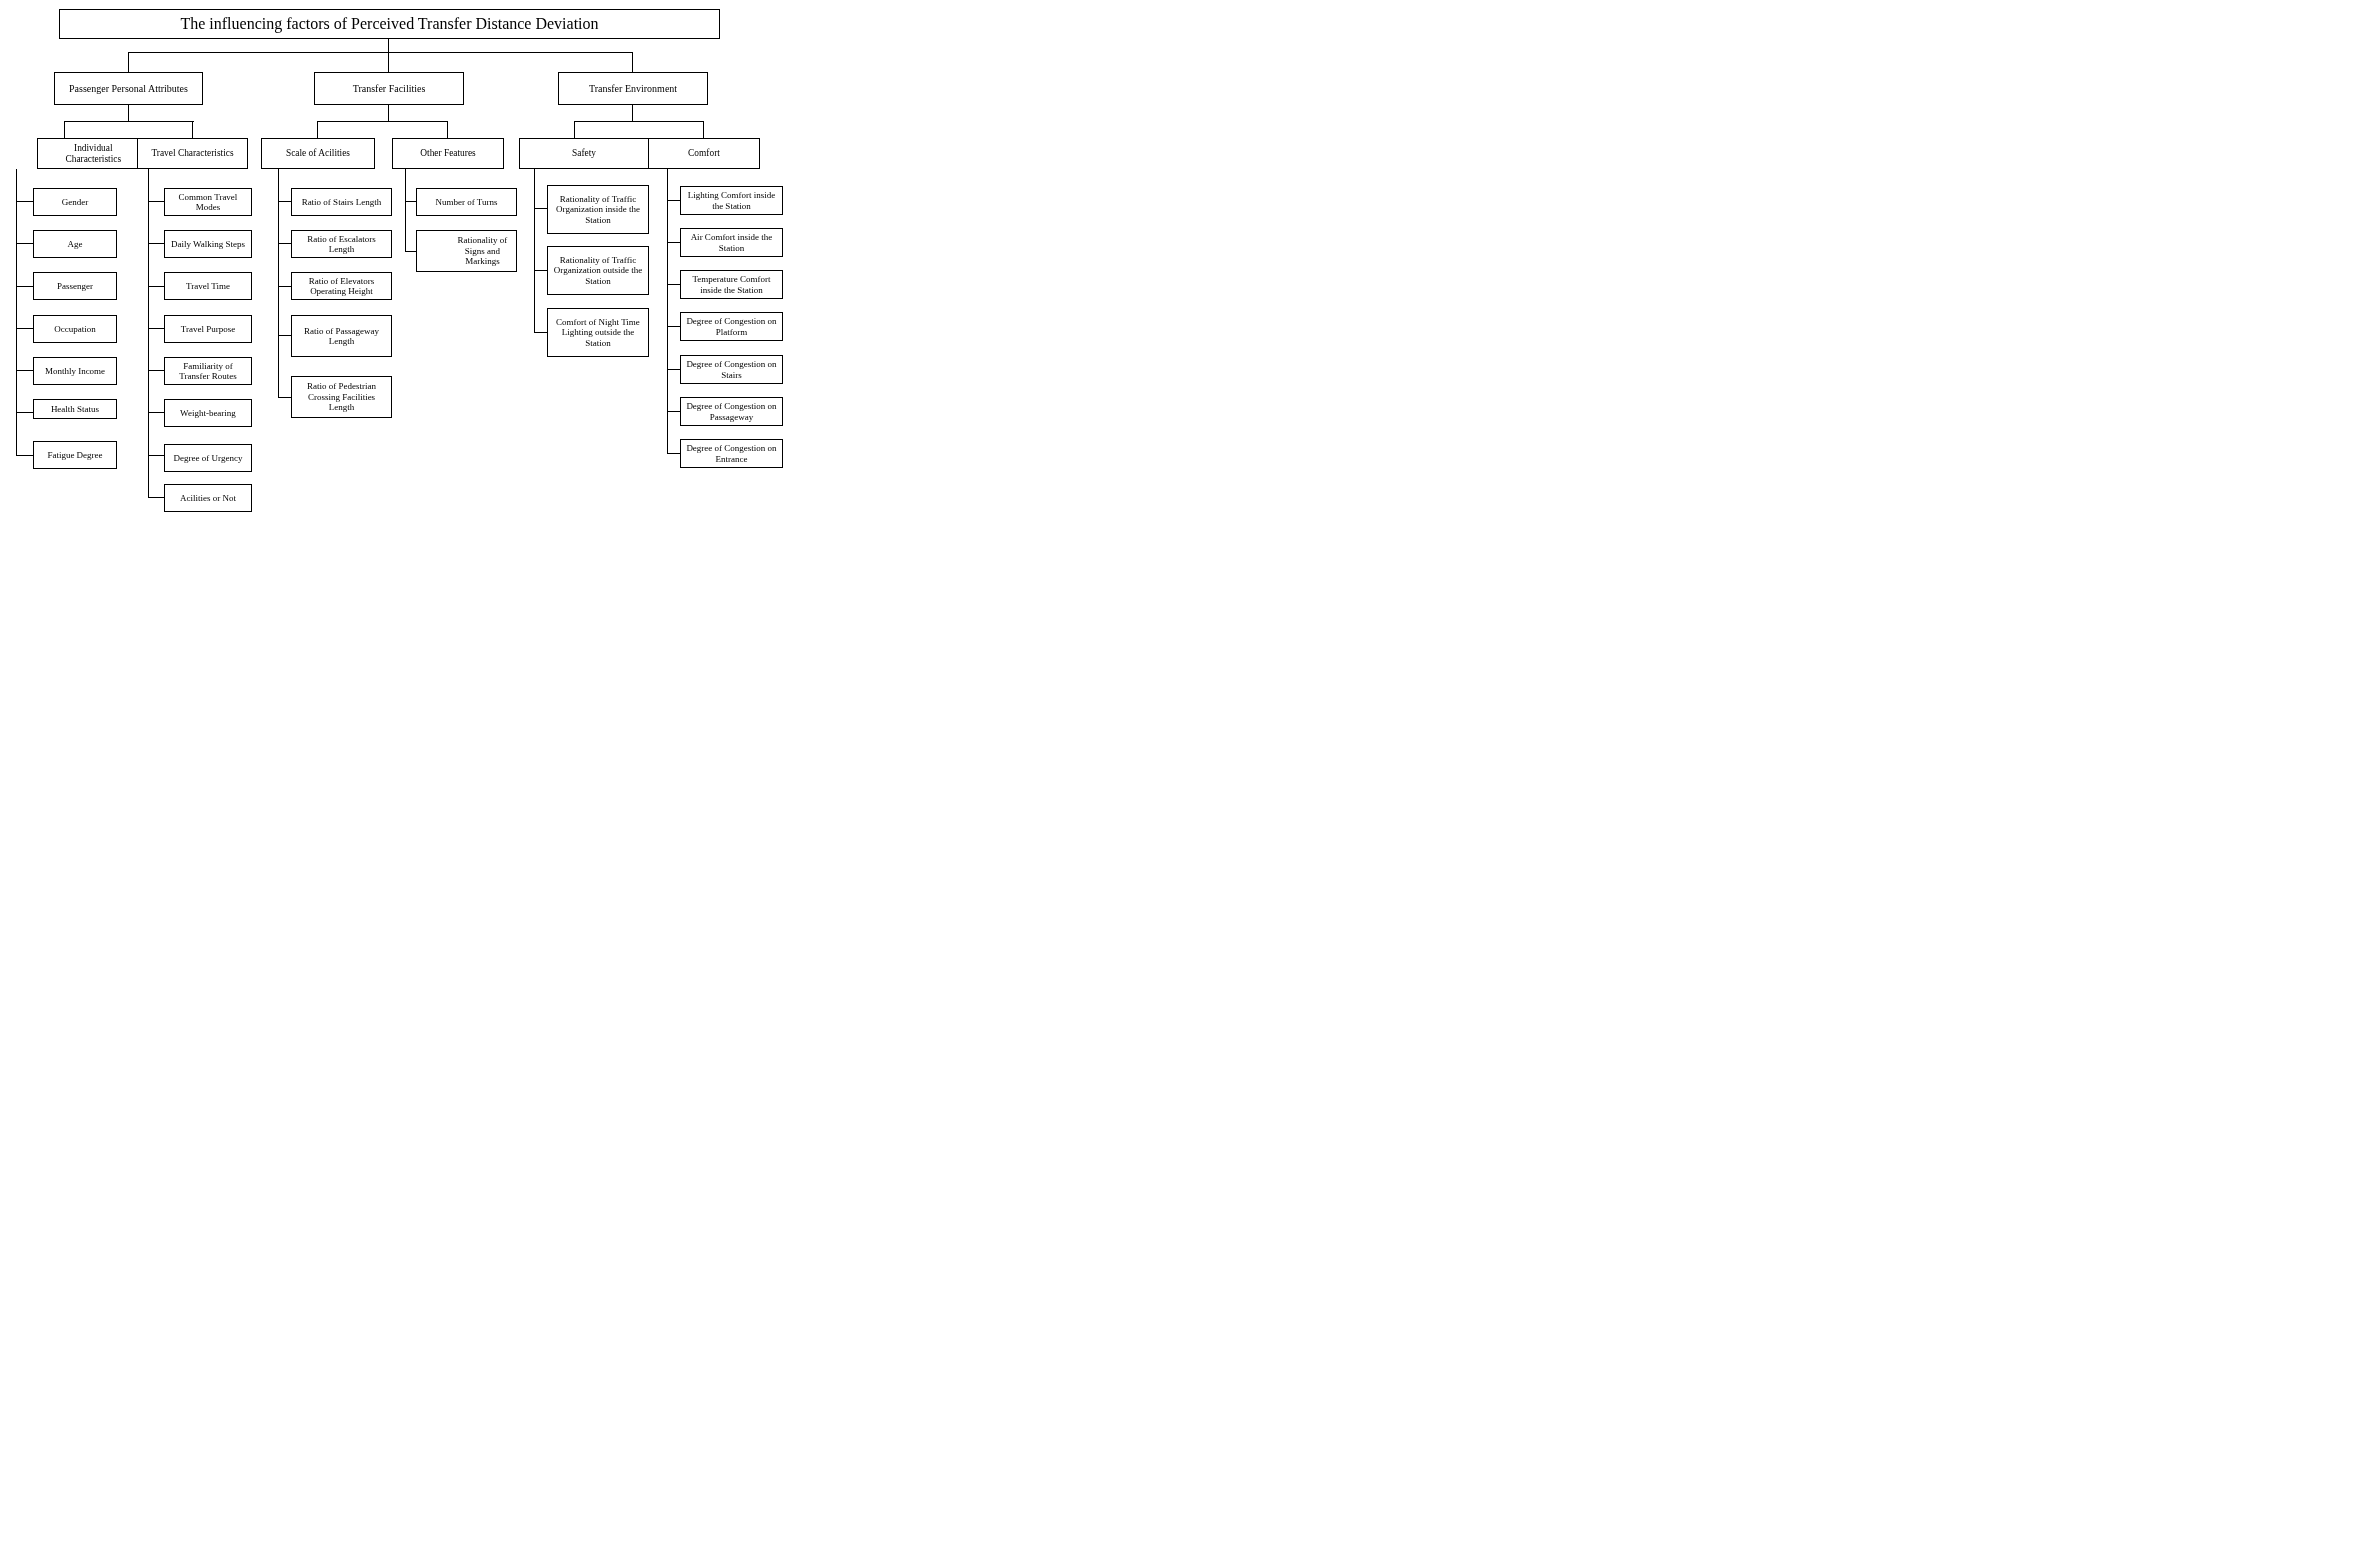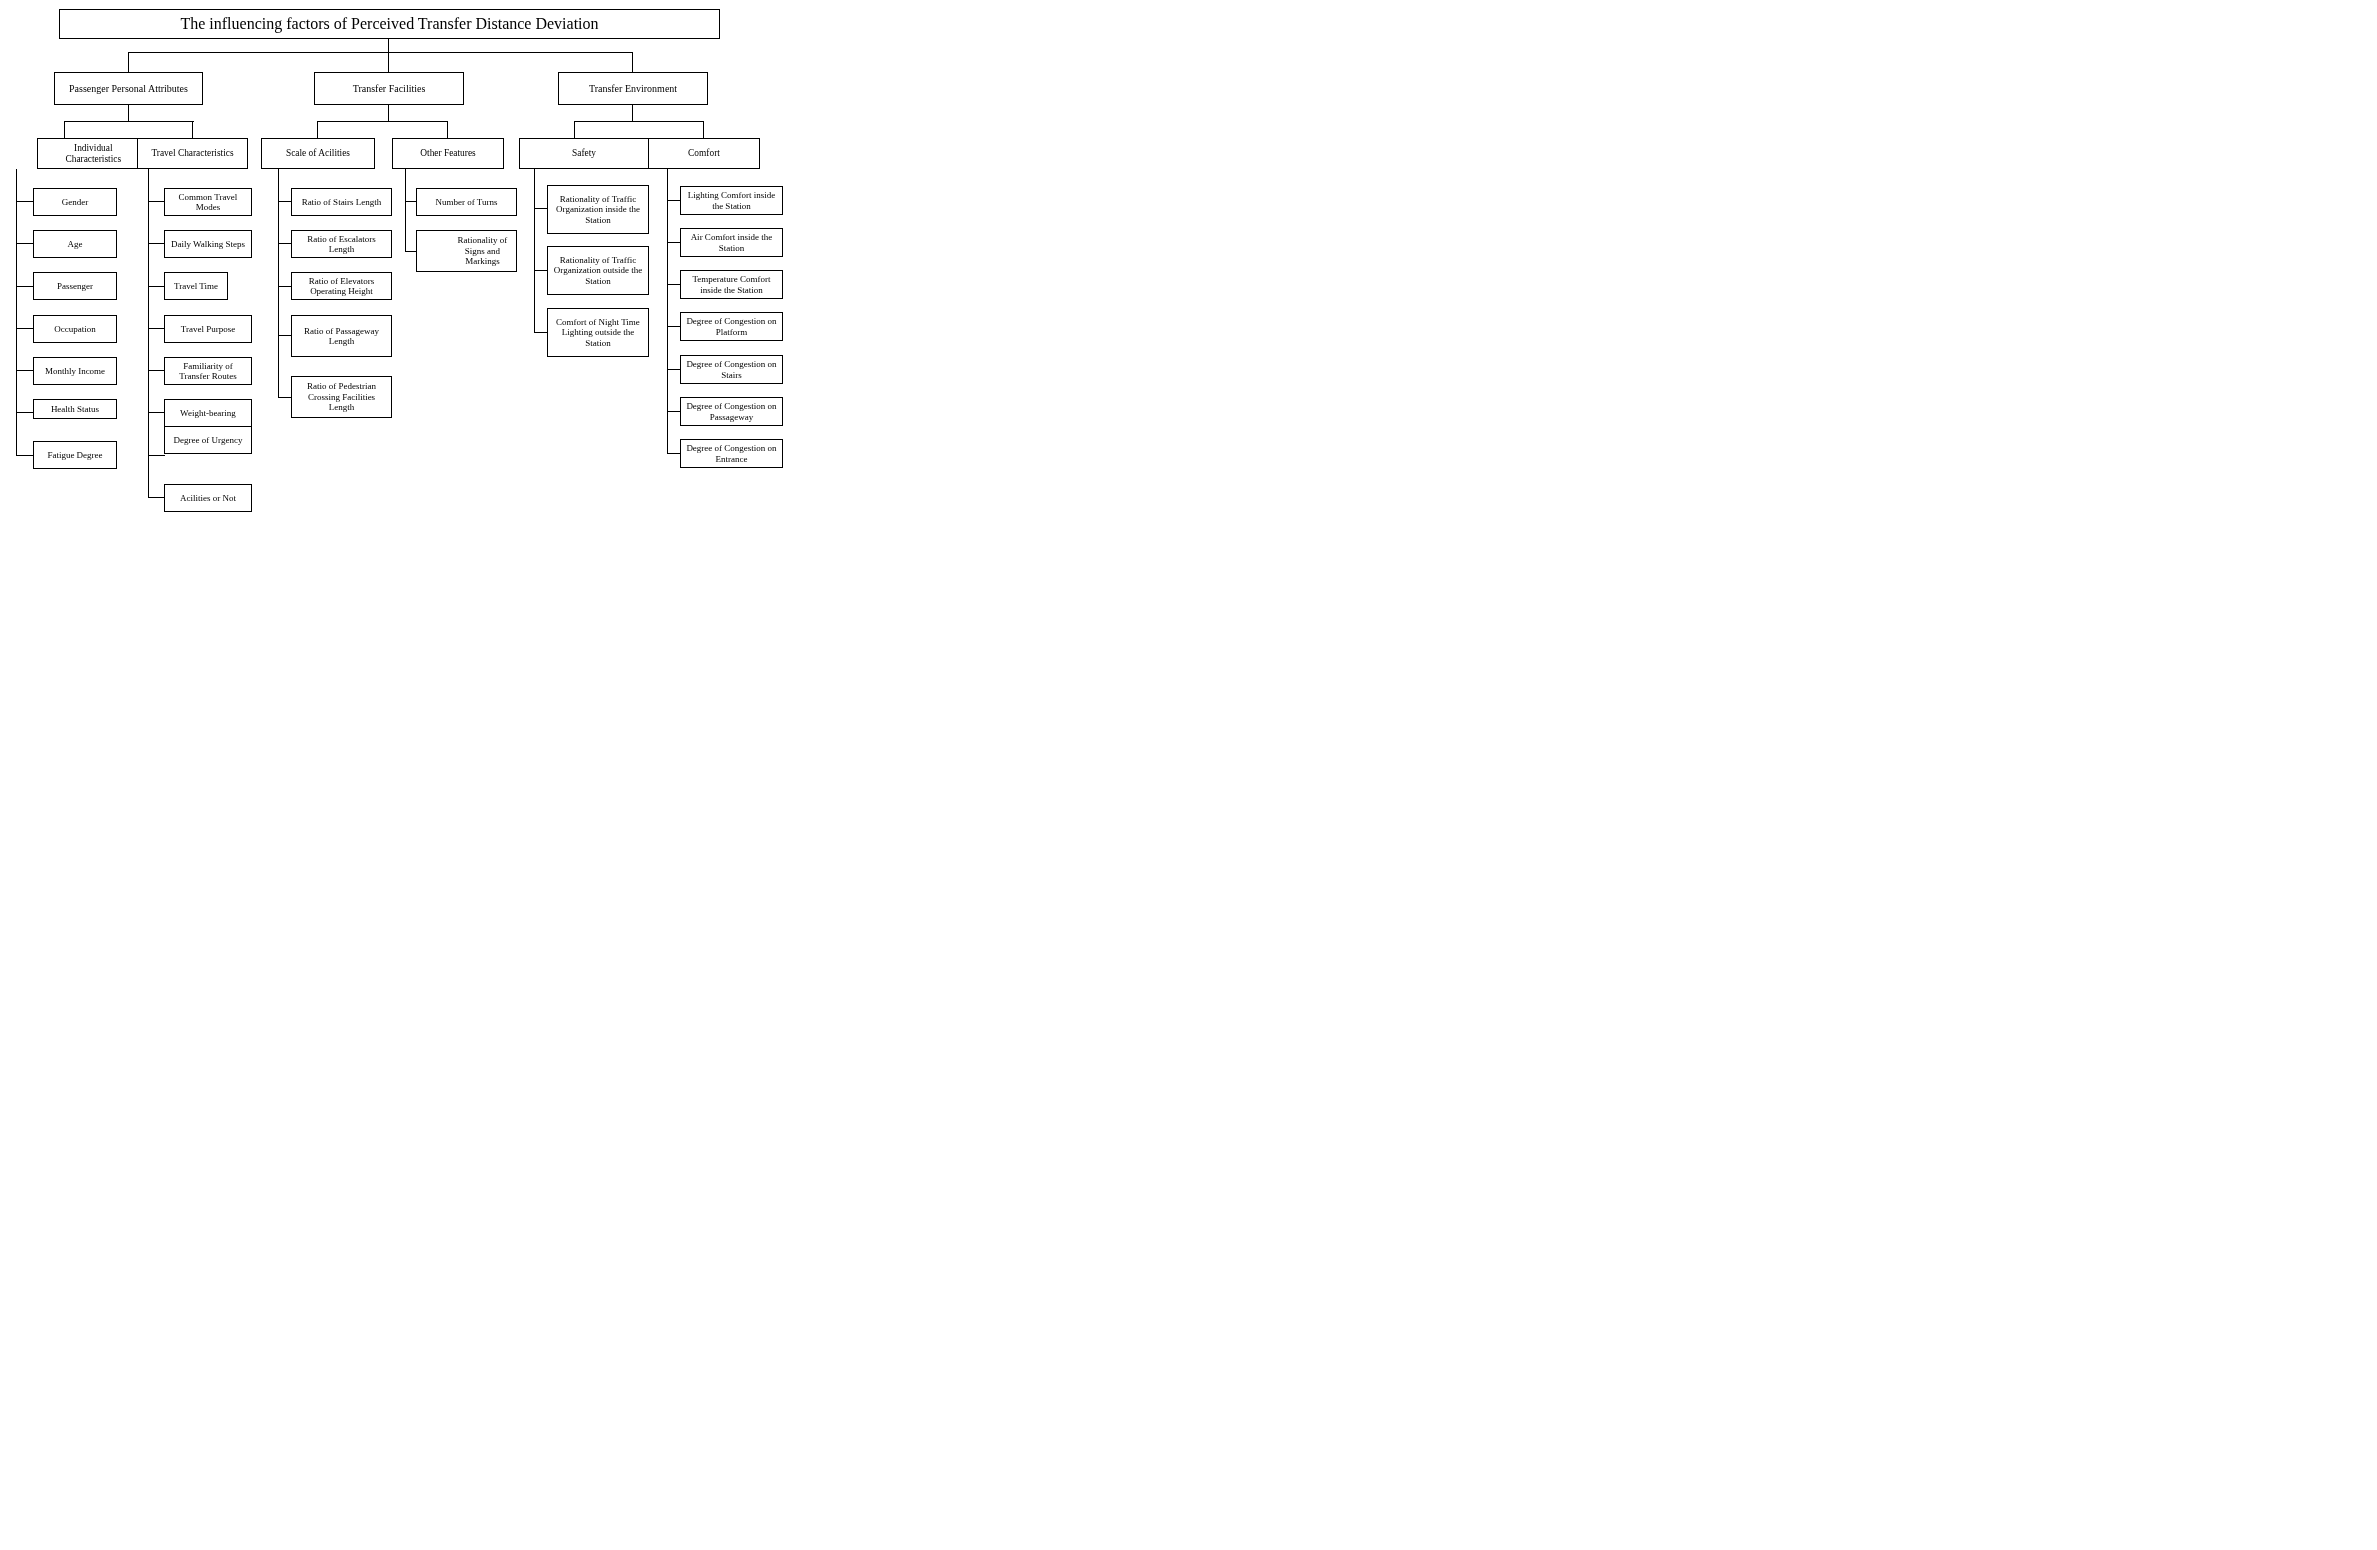--- a/index.html
+++ b/index.html
@@ -58,29 +58,29 @@
       <div class="line" style="left: 16px; top: 455px; width: 18px; height: 1.1px;"></div>
       <div class="box leaf-box" style="left: 33px; top: 441px; width: 84px; height: 28px;">Fatigue Degree</div>
       <div class="line" style="left: 192px; top: 122px; width: 1.1px; height: 16.7px;"></div>
       <div class="box group-box" style="left: 137px; top: 138px; width: 111px; height: 31px;">Travel Characteristics</div>
       <div class="line" style="left: 148px; top: 169px; width: 1.1px; height: 329px;"></div>
       <div class="line" style="left: 148px; top: 201px; width: 16.7px; height: 1.1px;"></div>
       <div class="box leaf-box" style="left: 164px; top: 188px; width: 88px; height: 28px;">Common Travel Modes</div>
       <div class="line" style="left: 148px; top: 243px; width: 16.7px; height: 1.1px;"></div>
       <div class="box leaf-box" style="left: 164px; top: 230px; width: 88px; height: 28px;">Daily Walking Steps</div>
       <div class="line" style="left: 148px; top: 286px; width: 16.7px; height: 1.1px;"></div>
-      <div class="box leaf-box" style="left: 164px; top: 272px; width: 64px; height: 28px;">Travel Time</div>
+      <div class="box leaf-box" style="left: 164px; top: 272px; width: 88px; height: 28px;">Travel Time</div>
       <div class="line" style="left: 148px; top: 328px; width: 16.7px; height: 1.1px;"></div>
       <div class="box leaf-box" style="left: 164px; top: 315px; width: 88px; height: 28px;">Travel Purpose</div>
       <div class="line" style="left: 148px; top: 370px; width: 16.7px; height: 1.1px;"></div>
       <div class="box leaf-box" style="left: 164px; top: 357px; width: 88px; height: 28px;">Familiarity of Transfer Routes</div>
       <div class="line" style="left: 148px; top: 412px; width: 16.7px; height: 1.1px;"></div>
       <div class="box leaf-box" style="left: 164px; top: 399px; width: 88px; height: 28px;">Weight-bearing</div>
       <div class="line" style="left: 148px; top: 455px; width: 16.7px; height: 1.1px;"></div>
-      <div class="box leaf-box" style="left: 164px; top: 426px; width: 88px; height: 28px;">Degree of Urgency</div>
+      <div class="box leaf-box" style="left: 164px; top: 444px; width: 88px; height: 28px;">Degree of Urgency</div>
       <div class="line" style="left: 148px; top: 497px; width: 16.7px; height: 1.1px;"></div>
       <div class="box leaf-box" style="left: 164px; top: 484px; width: 88px; height: 28px;">Acilities or Not</div>
       <div class="line" style="left: 388px; top: 53px; width: 1.1px; height: 19px;"></div>
       <div class="box branch-box" style="left: 314px; top: 72px; width: 150px; height: 33px;">Transfer Facilities</div>
       <div class="line" style="left: 388px; top: 105px; width: 1.1px; height: 16.7px;"></div>
       <div class="line" style="left: 317px; top: 121px; width: 131px; height: 1.1px;"></div>
       <div class="line" style="left: 317px; top: 122px; width: 1.1px; height: 16.7px;"></div>
       <div class="box group-box" style="left: 261px; top: 138px; width: 114px; height: 31px;">Scale of Acilities</div>
       <div class="line" style="left: 278px; top: 169px; width: 1.1px; height: 228px;"></div>
       <div class="line" style="left: 278px; top: 201px; width: 14px; height: 1.1px;"></div>

